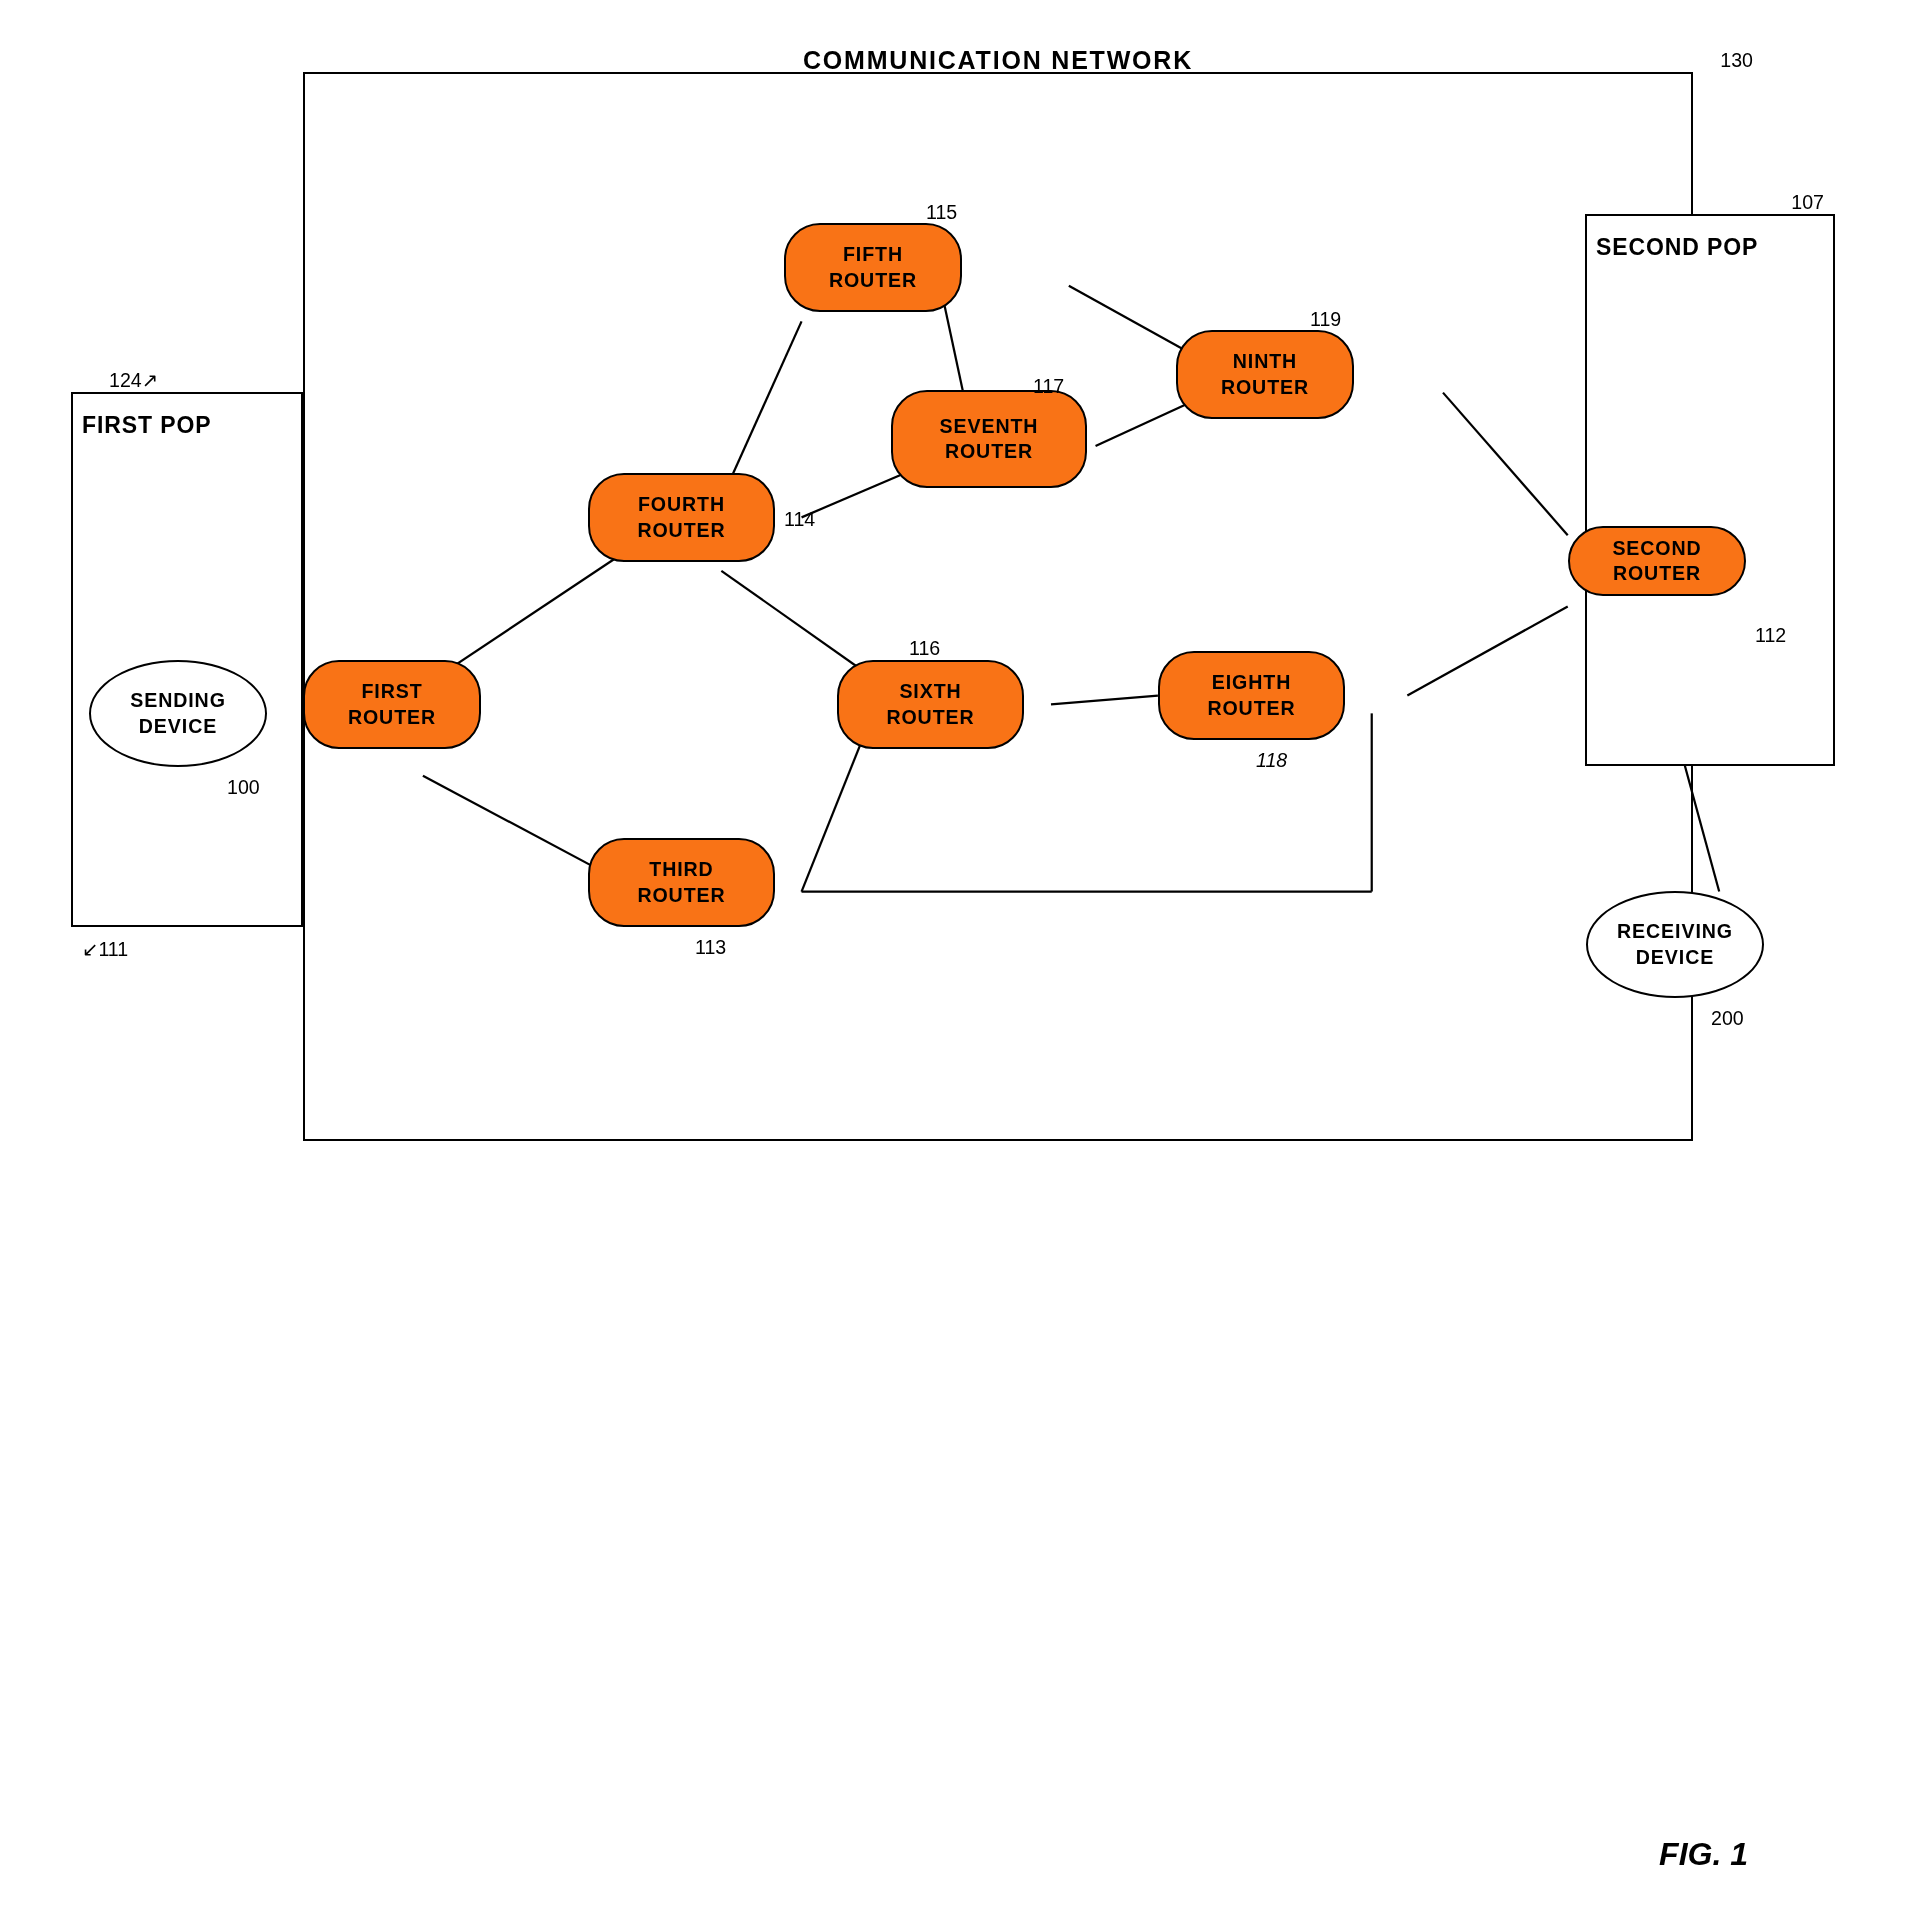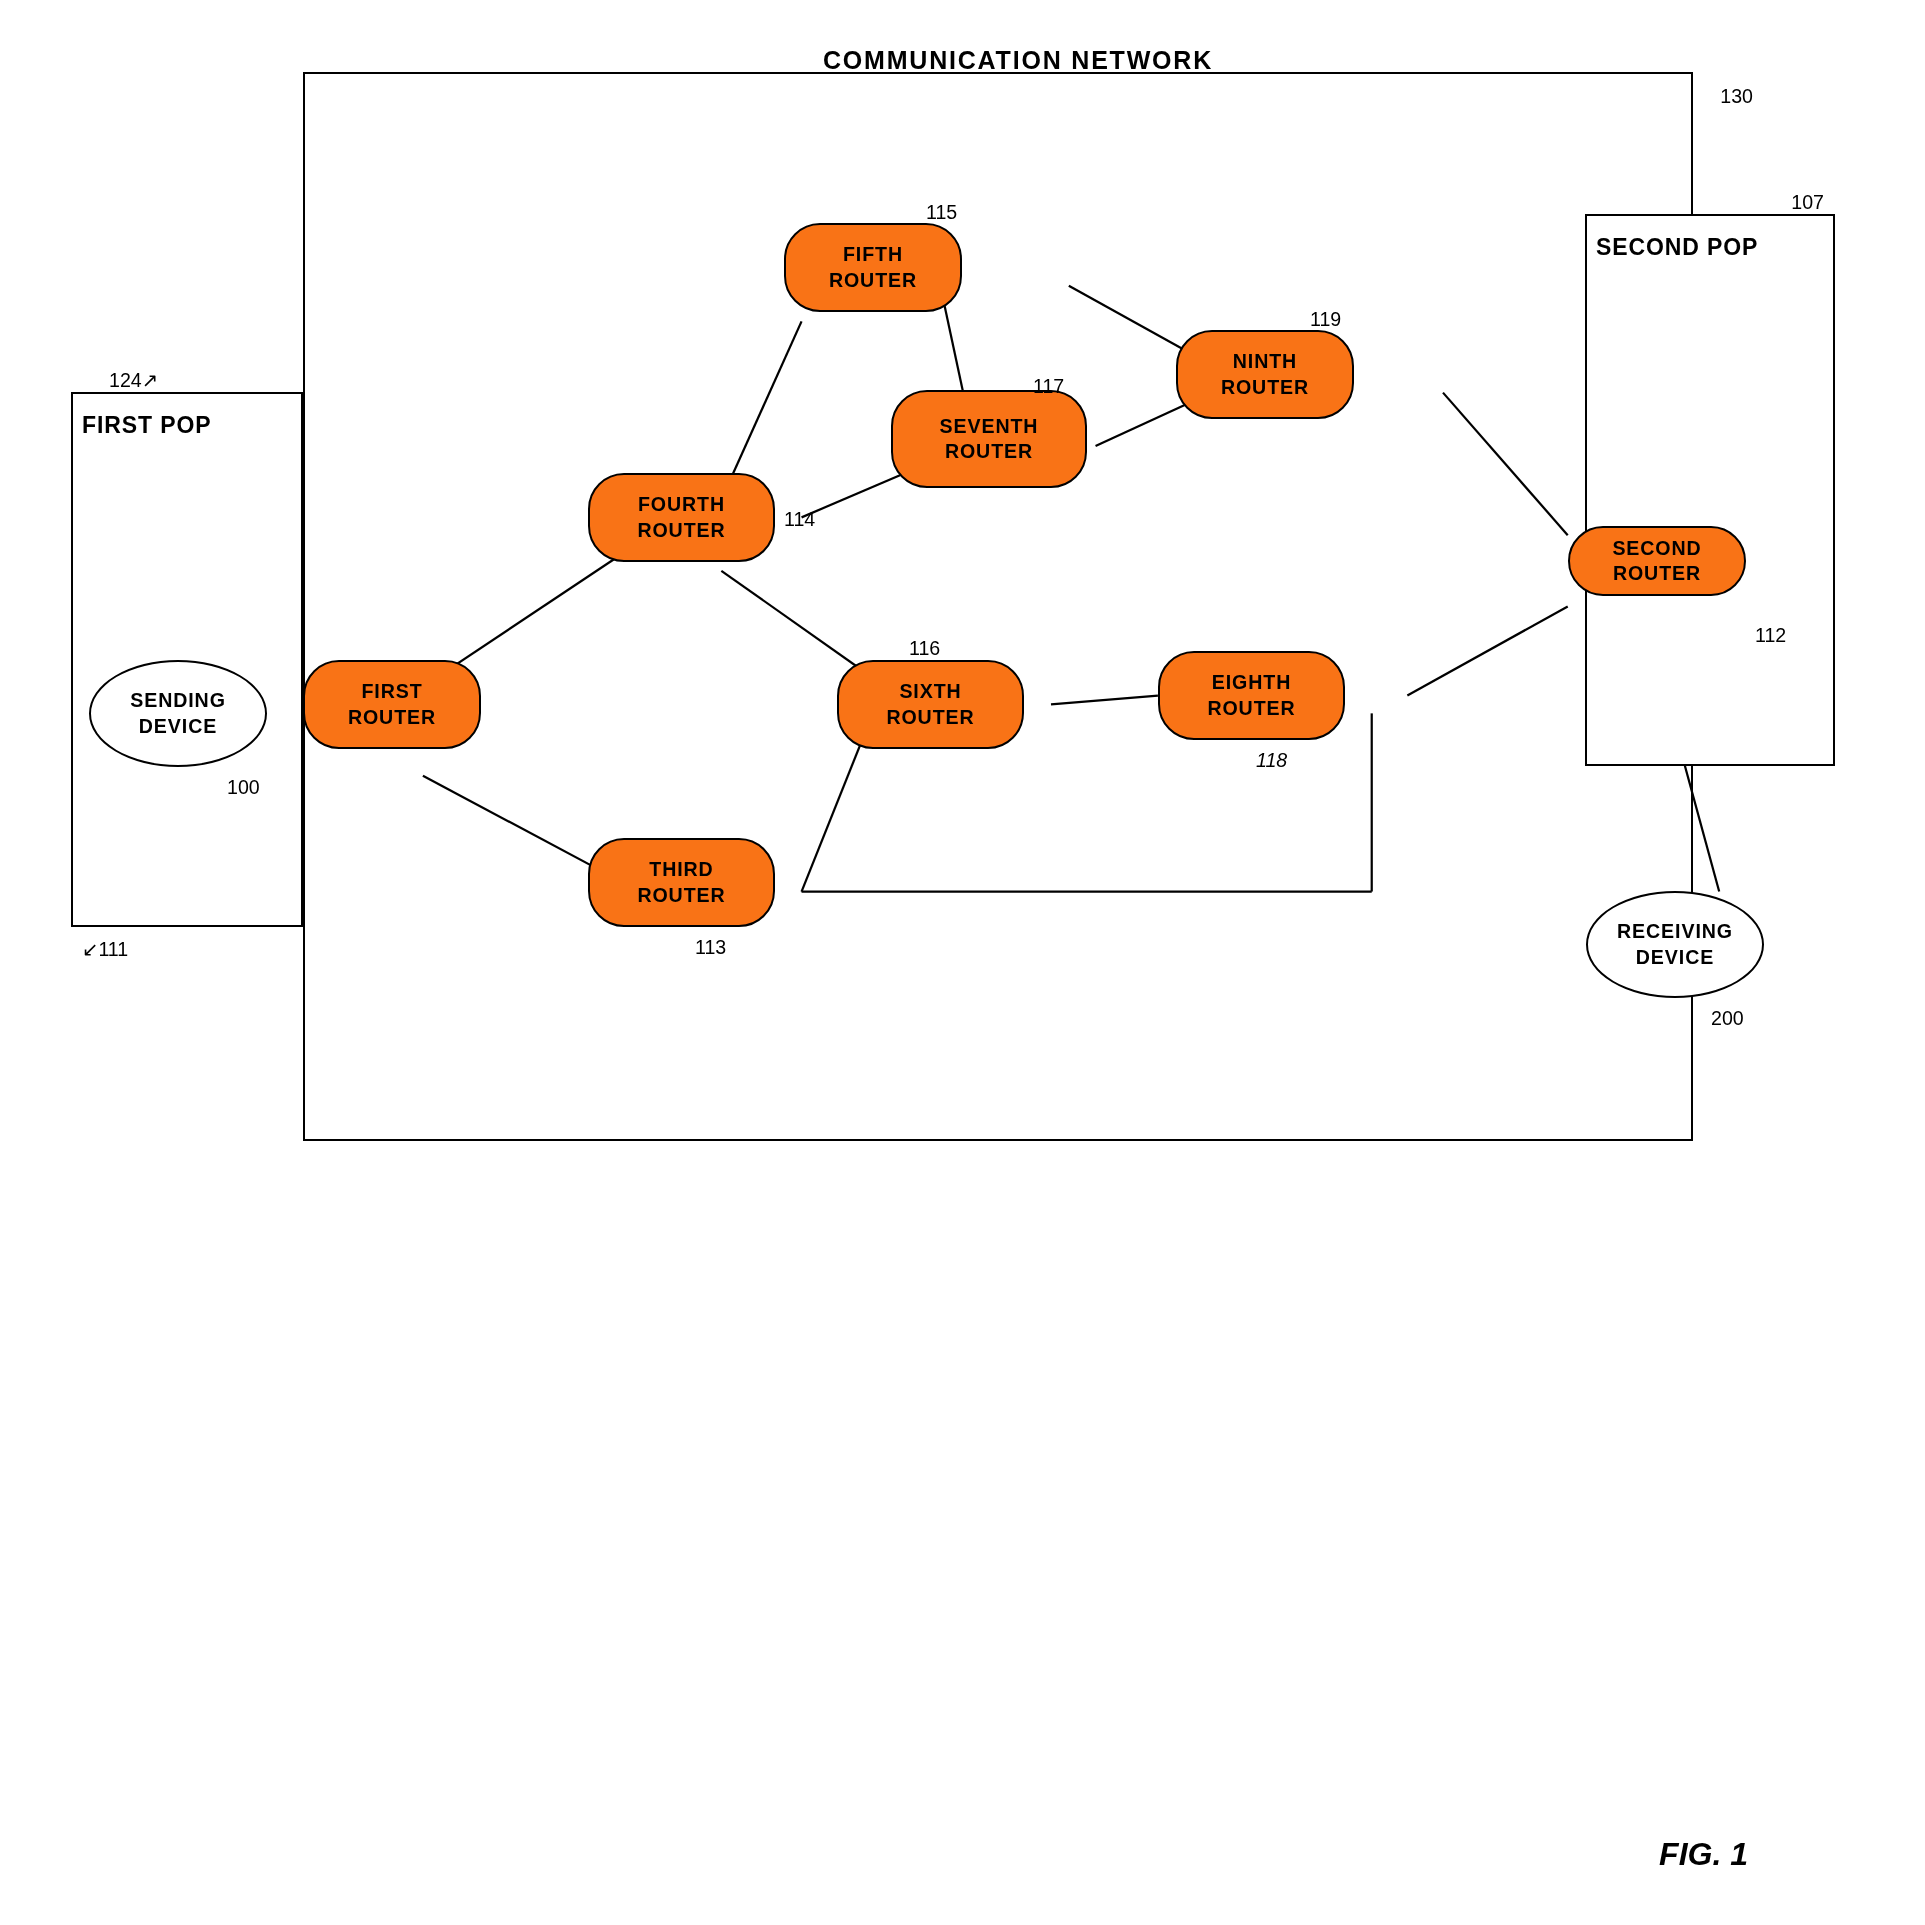--- a/index.html
+++ b/index.html
@@ -33,21 +33,20 @@
 
     .comm-network-label {
       position: absolute;
       top: -28.5px;
       left: 50%;
       transform: translateX(-50%);
       font-size: 25px;
       font-weight: bold;
       white-space: nowrap;
       letter-spacing: 1.8px;
-      margin-left: 20px;
     }
 
     
     .first-pop {
       position: absolute;
       top: 356px;
       left: 0px;
       width: 232px;
       height: 535px;
       border: 2.7px solid #000;
@@ -195,21 +194,21 @@
 
     <line x1="1100" y1="750" x2="1220" y2="740" stroke="#000" stroke-width="2.5"></line>
 
     <line x1="1500" y1="740" x2="1680" y2="640" stroke="#000" stroke-width="2.5"></line>
 
     <line x1="1790" y1="740" x2="1850" y2="960" stroke="#000" stroke-width="2.5"></line>
   </svg>
 
   <div class="comm-network">
     <span class="comm-network-label">COMMUNICATION NETWORK</span>
-    <span class="ref-label" style="top:-25px; right:-62px;margin-top:36px;">130</span>
+    <span class="ref-label" style="top:-25px; right:-62px;">130</span>
   </div>
 
   <div class="first-pop">
     <span class="ref-label ref-106">124↗</span>
     <span class="first-pop-label">FIRST POP</span>
     <span class="ref-label ref-111">↙111</span>
   </div>
 
   <div class="second-pop">
     <span class="ref-label ref-107">107</span>

